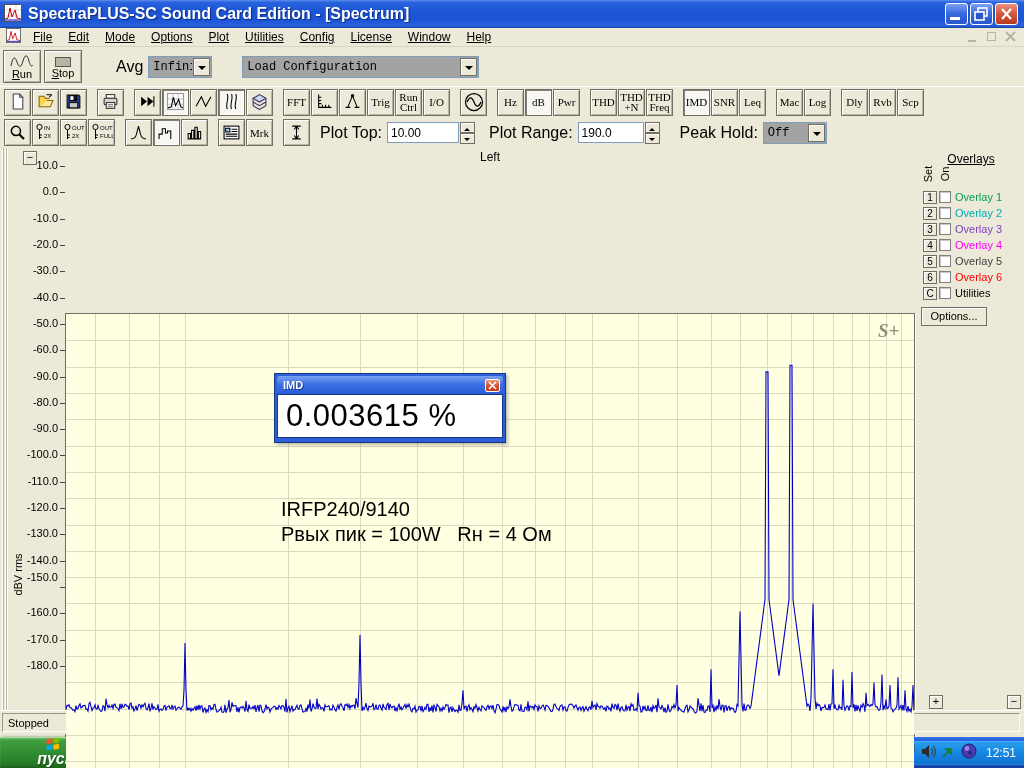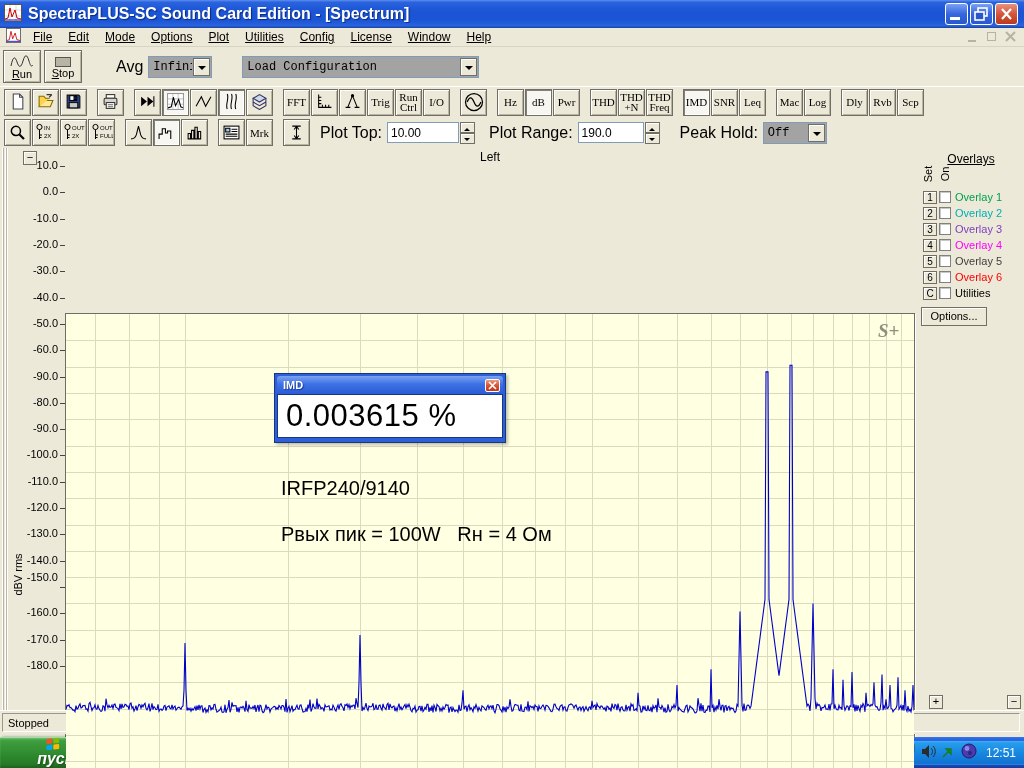--- a/index.html
+++ b/index.html
@@ -475,21 +475,21 @@
           <line x1="0" y1="421.5" x2="848" y2="421.5" stroke="#DBDABF" stroke-width="1"></line>
           <line x1="0" y1="447.5" x2="848" y2="447.5" stroke="#DBDABF" stroke-width="1"></line>
           <line x1="0" y1="474.5" x2="848" y2="474.5" stroke="#DBDABF" stroke-width="1"></line>
           <polyline points="0,395.4 1,391.3 2,392.0 3,390.6 4,393.7 5,393.5 6,394.8 7,396.3 8,396.0 9,397.7 10,391.7 11,395.0 12,394.3 13,391.6 14,390.0 15,394.0 16,393.6 17,391.5 18,391.6 19,391.4 20,395.3 21,395.0 22,397.1 23,389.8 24,388.3 25,392.6 26,396.5 27,394.0 28,393.7 29,390.9 30,395.0 31,395.1 32,391.4 33,394.6 34,396.3 35,397.5 36,396.8 37,391.8 38,392.3 39,397.2 40,384.7 41,390.9 42,393.8 43,391.4 44,393.3 45,393.1 46,391.0 47,394.4 48,390.5 49,390.0 50,393.3 51,393.9 52,394.6 53,396.6 54,389.9 55,395.0 56,389.8 57,393.4 58,392.9 59,390.2 60,390.7 61,392.4 62,392.0 63,395.6 64,389.9 65,389.0 66,394.1 67,392.8 68,397.1 69,394.9 70,391.6 71,396.6 72,392.8 73,390.3 74,391.0 75,394.2 76,390.9 77,392.8 78,390.5 79,389.3 80,394.3 81,395.9 82,393.7 83,389.6 84,397.4 85,394.4 86,389.3 87,395.6 88,392.5 89,393.7 90,395.7 91,395.4 92,390.3 93,397.3 94,395.4 95,395.0 96,396.5 97,395.5 98,392.0 99,391.4 100,396.6 101,393.1 102,392.5 103,391.9 104,394.3 105,394.9 106,390.8 107,394.9 108,393.0 109,392.1 110,396.2 111,394.8 112,393.4 113,393.1 114,394.1 115,395.2 116,392.8 117,392.0 118,376.3 119,328.9 120,376.3 121,396.5 122,394.2 123,395.9 124,394.2 125,397.1 126,394.5 127,396.2 128,394.4 129,392.7 130,396.7 131,391.6 132,395.8 133,390.8 134,395.0 135,392.0 136,391.8 137,398.5 138,395.3 139,394.0 140,398.3 141,395.8 142,397.7 143,391.6 144,391.7 145,395.9 146,393.8 147,395.1 148,390.5 149,390.4 150,395.3 151,398.1 152,397.4 153,396.5 154,395.6 155,393.1 156,398.1 157,398.5 158,397.8 159,390.7 160,398.8 161,395.1 162,393.5 163,386.1 164,398.3 165,395.4 166,388.3 167,392.3 168,391.6 169,391.7 170,391.6 171,397.8 172,393.3 173,398.4 174,393.4 175,392.9 176,394.0 177,392.3 178,394.0 179,397.6 180,386.9 181,395.6 182,397.3 183,390.6 184,394.4 185,393.8 186,394.4 187,392.5 188,394.7 189,391.0 190,397.9 191,393.7 192,391.0 193,397.6 194,391.2 195,391.9 196,396.8 197,398.6 198,397.8 199,395.0 200,390.6 201,395.0 202,393.0 203,393.8 204,398.1 205,395.1 206,394.1 207,393.4 208,392.4 209,392.5 210,395.4 211,393.6 212,395.1 213,391.5 214,392.8 215,394.9 216,391.5 217,391.5 218,393.2 219,397.6 220,385.0 221,398.4 222,394.1 223,392.1 224,397.6 225,394.8 226,391.7 227,397.2 228,395.5 229,395.6 230,393.3 231,391.3 232,394.9 233,395.2 234,391.2 235,391.0 236,394.6 237,398.0 238,397.7 239,397.6 240,394.3 241,397.7 242,390.6 243,394.5 244,385.5 245,397.5 246,394.9 247,389.7 248,393.1 249,394.4 250,394.3 251,384.6 252,394.9 253,390.4 254,392.0 255,394.9 256,393.7 257,394.2 258,397.4 259,390.8 260,392.9 261,392.7 262,392.2 263,391.7 264,396.1 265,395.0 266,396.0 267,391.2 268,393.1 269,395.9 270,397.1 271,393.5 272,391.0 273,395.4 274,390.7 275,389.8 276,392.2 277,393.8 278,396.9 279,390.7 280,391.4 281,390.0 282,393.5 283,390.7 284,394.7 285,391.6 286,392.8 287,391.3 288,391.2 289,394.9 290,384.2 291,389.3 292,393.6 293,368.4 294,321.1 295,368.4 296,397.1 297,393.5 298,395.4 299,393.1 300,389.2 301,394.6 302,396.5 303,392.1 304,392.9 305,392.7 306,392.1 307,389.3 308,395.7 309,394.8 310,390.5 311,395.1 312,395.1 313,391.4 314,391.0 315,394.4 316,396.1 317,389.9 318,393.4 319,394.1 320,395.4 321,390.6 322,389.4 323,395.9 324,389.8 325,393.0 326,393.9 327,392.4 328,392.0 329,397.2 330,393.9 331,396.9 332,392.9 333,389.7 334,395.1 335,393.0 336,395.7 337,394.0 338,392.0 339,390.5 340,394.7 341,390.6 342,392.9 343,390.2 344,393.1 345,396.5 346,397.8 347,394.4 348,395.0 349,392.2 350,398.0 351,396.1 352,395.8 353,392.5 354,392.4 355,397.1 356,391.9 357,397.5 358,396.0 359,393.4 360,395.2 361,390.4 362,390.4 363,398.0 364,393.4 365,396.8 366,391.7 367,398.4 368,391.2 369,393.4 370,397.5 371,390.4 372,391.8 373,392.5 374,396.8 375,394.2 376,396.9 377,392.9 378,395.3 379,393.5 380,390.4 381,391.3 382,391.0 383,398.7 384,393.9 385,393.1 386,398.0 387,393.6 388,395.9 389,397.6 390,396.2 391,396.3 392,398.2 393,390.8 394,396.5 395,396.1 396,389.2 397,376.3 398,395.2 399,392.7 400,392.1 401,397.7 402,392.7 403,390.8 404,395.7 405,393.6 406,395.2 407,397.7 408,392.9 409,394.2 410,390.6 411,393.5 412,397.0 413,393.4 414,395.5 415,396.9 416,391.9 417,392.8 418,393.5 419,395.4 420,396.2 421,392.8 422,391.3 423,394.8 424,392.2 425,392.0 426,394.6 427,391.1 428,396.9 429,398.8 430,395.2 431,390.5 432,390.5 433,391.5 434,394.7 435,396.2 436,397.9 437,392.3 438,396.6 439,393.2 440,398.1 441,392.9 442,394.5 443,393.0 444,385.3 445,392.4 446,397.2 447,396.7 448,392.9 449,390.5 450,390.8 451,391.2 452,391.3 453,396.1 454,396.8 455,390.3 456,397.1 457,397.2 458,397.6 459,393.2 460,393.1 461,395.5 462,387.2 463,397.4 464,391.8 465,392.4 466,393.8 467,392.4 468,395.5 469,390.9 470,392.5 471,392.5 472,397.3 473,391.9 474,394.6 475,394.2 476,392.2 477,391.0 478,392.9 479,396.1 480,391.3 481,391.5 482,392.3 483,393.9 484,395.7 485,397.6 486,397.7 487,395.2 488,390.3 489,390.1 490,392.8 491,394.6 492,395.0 493,396.4 494,392.6 495,391.4 496,390.8 497,396.0 498,393.0 499,392.9 500,396.8 501,397.0 502,393.4 503,391.0 504,390.4 505,389.9 506,390.4 507,391.7 508,394.1 509,391.9 510,391.0 511,393.7 512,396.2 513,393.3 514,392.9 515,396.4 516,393.8 517,392.6 518,397.2 519,395.0 520,392.7 521,395.3 522,396.7 523,393.3 524,392.8 525,395.7 526,386.8 527,393.6 528,391.8 529,391.0 530,395.9 531,389.6 532,392.3 533,392.6 534,394.3 535,391.9 536,392.3 537,393.9 538,395.3 539,393.6 540,397.4 541,392.1 542,392.7 543,395.2 544,394.1 545,397.4 546,389.6 547,393.5 548,394.5 549,390.4 550,391.3 551,396.1 552,389.7 553,394.6 554,397.2 555,393.4 556,392.8 557,396.0 558,397.0 559,396.8 560,390.8 561,396.2 562,393.3 563,392.5 564,397.1 565,389.9 566,392.0 567,390.6 568,396.5 569,396.1 570,394.8 571,396.6 572,378.9 573,391.6 574,392.1 575,398.0 576,397.8 577,391.9 578,395.2 579,392.6 580,396.5 581,396.6 582,391.4 583,396.3 584,396.8 585,392.8 586,398.1 587,391.6 588,394.3 589,393.5 590,390.9 591,398.2 592,384.2 593,392.9 594,393.4 595,394.9 596,391.6 597,393.6 598,398.1 599,393.7 600,398.3 601,397.5 602,390.3 603,395.7 604,397.7 605,396.3 606,392.5 607,393.8 608,390.6 609,393.8 610,391.3 611,371.1 612,397.2 613,393.6 614,395.2 615,396.1 616,397.3 617,397.7 618,398.1 619,394.7 620,391.8 621,391.1 622,397.9 623,395.7 624,391.9 625,393.3 626,394.0 627,394.9 628,397.1 629,398.8 630,398.7 631,396.9 632,384.2 633,391.2 634,397.1 635,389.4 636,397.2 637,391.0 638,398.2 639,398.6 640,396.1 641,396.4 642,392.1 643,392.1 644,398.0 645,355.3 646,393.7 647,391.4 648,398.1 649,393.1 650,395.9 651,391.3 652,395.1 653,385.2 654,392.2 655,396.4 656,391.2 657,391.2 658,398.3 659,392.0 660,391.5 661,396.8 662,393.4 663,392.4 664,396.0 665,393.6 666,394.6 667,394.2 668,396.8 669,398.4 670,397.0 671,390.6 672,392.1 673,344.7 674,297.4 675,344.7 676,391.1 677,397.5 678,389.6 679,396.3 680,396.0 681,391.6 682,391.0 683,391.8 684,394.3 685,392.2 686,384.6 687,377.0 688,369.3 689,361.7 690,354.1 691,346.4 692,338.8 693,331.2 694,323.6 695,315.9 696,308.3 697,300.7 698,293.0 699,285.4 700,57.9 701,57.9 702,57.9 703,285.4 704,293.0 705,300.7 706,308.3 707,315.9 708,323.6 709,331.2 710,338.8 711,346.4 712,354.1 713,361.7 714,354.1 715,346.4 716,338.8 717,331.2 718,323.6 719,315.9 720,308.3 721,300.7 722,293.0 723,285.4 724,51.3 725,51.3 726,51.3 727,285.4 728,293.0 729,300.7 730,308.3 731,315.9 732,323.6 733,331.2 734,338.8 735,346.4 736,354.1 737,361.7 738,369.3 739,377.0 740,384.6 741,392.2 742,390.1 743,391.5 744,396.9 745,384.2 746,336.8 747,289.5 748,336.8 749,384.2 750,395.0 751,389.2 752,391.7 753,390.4 754,391.9 755,396.9 756,393.5 757,393.8 758,393.1 759,391.1 760,395.2 761,395.0 762,395.6 763,390.0 764,396.4 765,390.0 766,389.8 767,355.3 768,394.8 769,391.3 770,394.6 771,395.8 772,395.9 773,391.2 774,394.1 775,393.3 776,395.7 777,365.8 778,391.8 779,396.2 780,393.7 781,391.8 782,392.5 783,396.5 784,391.9 785,392.4 786,357.9 787,393.8 788,390.4 789,397.5 790,390.9 791,396.9 792,391.4 793,394.5 794,397.2 795,391.4 796,393.3 797,389.6 798,391.6 799,397.8 800,378.9 801,391.9 802,390.4 803,391.4 804,392.4 805,390.4 806,391.6 807,389.6 808,368.4 809,391.2 810,392.8 811,392.7 812,395.3 813,396.5 814,395.6 815,388.5 816,360.5 817,396.2 818,392.0 819,394.4 820,385.4 821,394.6 822,394.1 823,392.1 824,371.1 825,394.4 826,394.8 827,397.7 828,396.1 829,395.2 830,394.2 831,391.3 832,363.2 833,395.1 834,393.5 835,391.4 836,396.4 837,391.2 838,396.7 839,376.3 840,394.9 841,397.3 842,392.2 843,397.0 844,395.5 845,397.8 846,392.4 847,371.1 848,396.6" fill="none" stroke="#0000C8" stroke-width="1.1"></polyline>
         </svg>
     </div>
   </div>
 
   <div id="sp-logo">S+</div>
 
-  <div class="annotation" style="top:329px">IRFP240/9140</div>
+  <div class="annotation" style="top:350px">IRFP240/9140</div>
   <div class="annotation" style="top:375px">Рвых пик = 100W   Rн = 4 Ом</div>
 
   <div class="mbox" style="left:274px;top:225px;width:232px;height:70px">
     <div class="mbox-title">
       <span class="t">IMD</span>
       <span class="mbox-close">
         <svg width="13" height="11" viewBox="0 0 13 11">
             <path d="M3 2l7 7M10 2L3 9" stroke="#fff" stroke-width="1.6"></path>
           </svg>
       </span>

